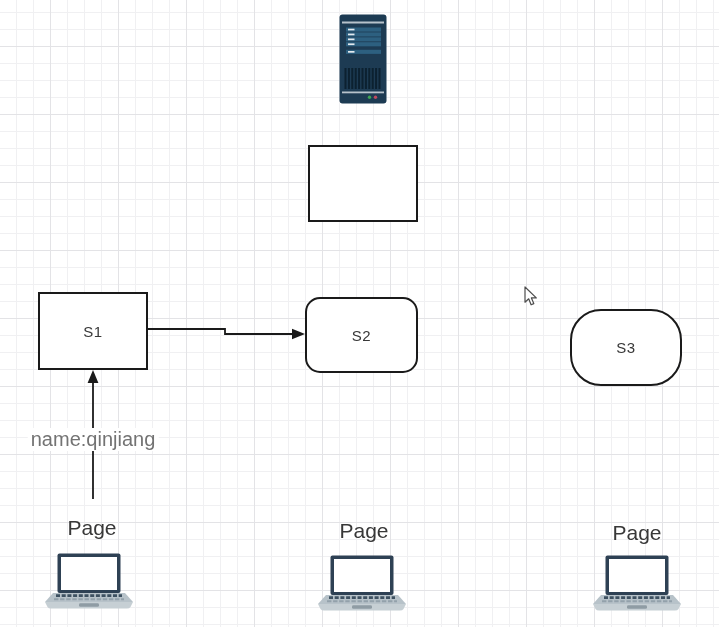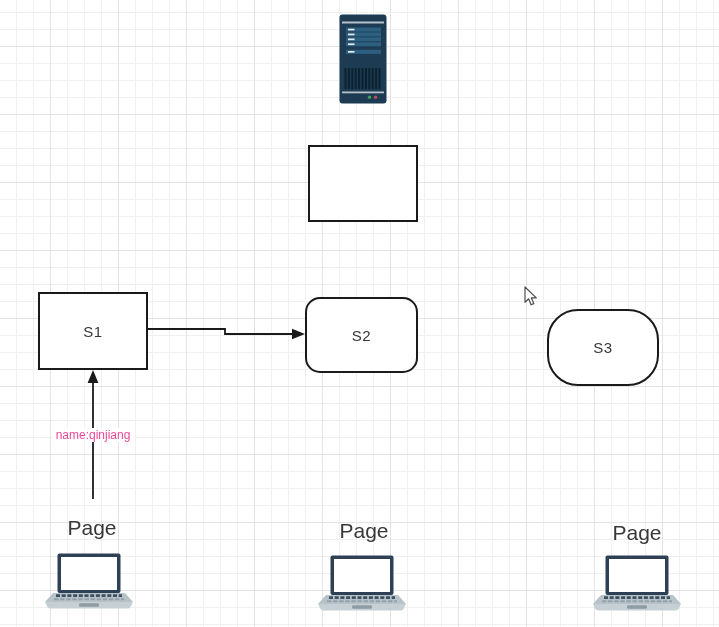--- a/index.html
+++ b/index.html
@@ -40,22 +40,22 @@
     left: 0; top: 0;
     width: 719px; height: 627px;
     pointer-events: none;
   }
   #edges-layer .edge { pointer-events: stroke; }
   .edge-label {
     position: absolute;
     transform: translateX(-50%);
     background: #ffffff;
     padding: 0 3px;
-    font-size: 12px;
-    color: #ec4899;
+    font-size: 20px;
+    color: #737373;
     white-space: nowrap;
   }
   .client-label {
     position: absolute;
     transform: translateX(-50%);
     font-size: 21px;
     color: #383838;
     white-space: nowrap;
   }
   #cursor { pointer-events: none; }
@@ -115,21 +115,21 @@
   <div class="shape-box" style="left:308px; top:145px; width:110px; height:77px;">
     <span></span>
   </div>
 
   <div class="shape-box" style="left:38px; top:292px; width:110px; height:78px;">
     <span>S1</span>
   </div>
   <div class="shape-box" style="left:305px; top:297px; width:113px; height:76px;border-radius:15px;">
     <span>S2</span>
   </div>
-  <div class="shape-box" style="left:547px; top:309px; width:112px; height:77px;border-radius:31px;">
+  <div class="shape-box" style="left:570px; top:309px; width:112px; height:77px;border-radius:31px;">
     <span>S3</span>
   </div>
 
   <svg id="edges-layer">
     <g class="edge">
       <path d="M148,329 L225,329 L225,334 L292,334" fill="none" stroke="#1a1a1a" stroke-width="1.8"></path>
       <polygon points="305,334 292,328.8 292,339.2" fill="#1a1a1a"></polygon>
     </g>
     <g class="edge">
       <path d="M93,499 L93,382" fill="none" stroke="#1a1a1a" stroke-width="1.8"></path>

